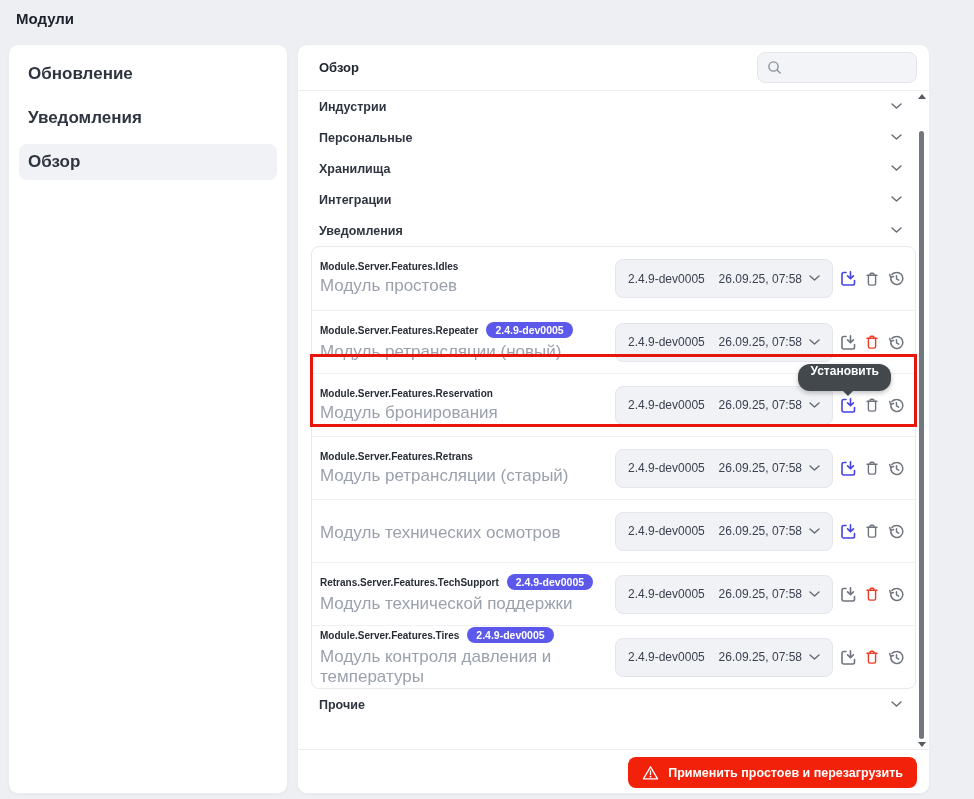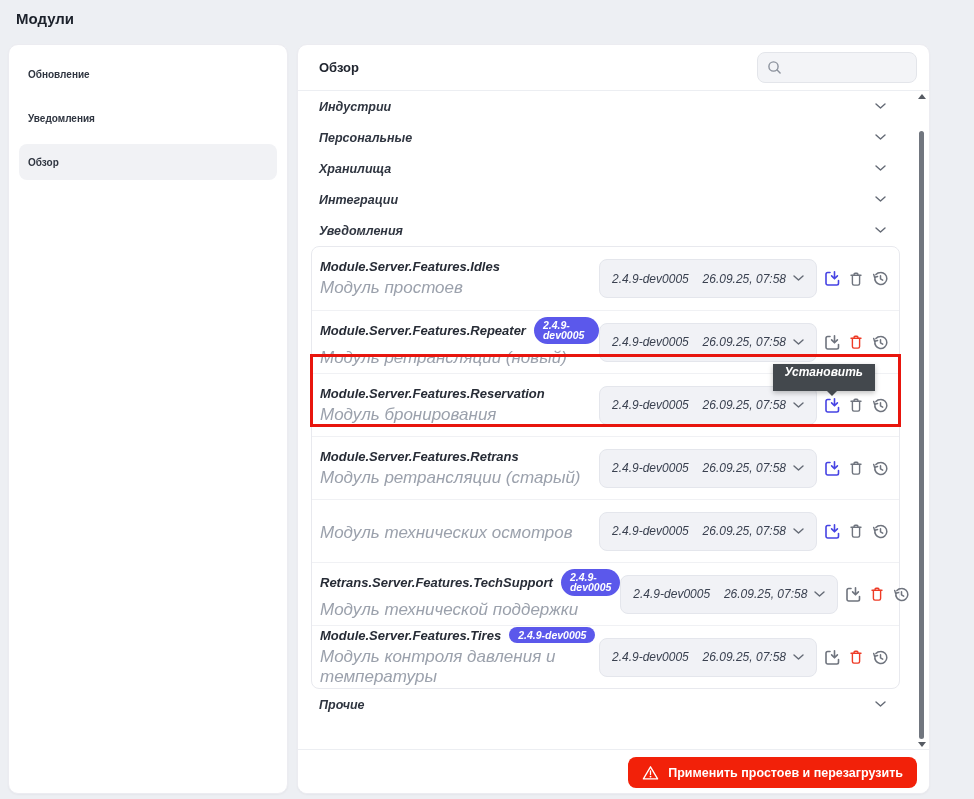--- a/index.html
+++ b/index.html
@@ -20,58 +20,58 @@
   }
   .card{
     position:absolute; top:44px; background:#fff; border-radius:10px;
     border:1px solid #ececf1; box-shadow:0 1px 2px rgba(16,24,40,.04);
   }
   
   .sidebar{ left:8px; width:280px; height:750px; padding:11px 10px; }
   .side-item{
     height:36px; margin-bottom:8px; border-radius:8px;
     display:flex; align-items:center; padding-left:9px;
-    font-size:10px; font-weight:600; color:#2f3540; cursor:pointer;
+    font-size:17px; font-weight:600; color:#2f3540; cursor:pointer;
   }
   .side-item.active{ background:#f1f2f5; }
   
   .main{ left:297px; width:633px; height:750px; overflow:hidden; }
   .main-header{
     height:46px; display:flex; align-items:center; justify-content:space-between;
     padding:0 12px 0 21px; border-bottom:1px solid #eceef2;
   }
   .main-title{ font-size:13px; font-weight:bold; color:#20252f; }
   .search-box{
     width:160px; height:31px; background:#f3f4f7; border:1px solid #e3e5ea;
     border-radius:8px; display:flex; align-items:center; padding:0 9px; gap:6px;
     color:#8b919c;
   }
   .search-box input{
     border:none; outline:none; background:transparent; width:100%;
     font-size:12px; color:#2f3540; font-family:inherit;
   }
-  .list{ position:absolute; left:0; right:16px; top:46px; height:660px;font-style:italic; }
+  .list{ position:absolute; left:0; right:0; top:46px; height:660px; }
   .cat-row{
     height:31px; display:flex; align-items:center; justify-content:space-between;
     padding:0 27px 0 21px; cursor:pointer;
   }
   .cat-label{ font-size:12.5px; font-weight:bold; color:#2f3540; }
   .chev{ color:#646a75; display:inline-flex; line-height:0; }
   .chev.up svg{ transform:rotate(180deg); }
   
   .features-card{
     margin:0 13px; border:1px solid #e8e9ee; border-radius:8px; background:#fff;
   }
   .module-row{
     position:relative; height:63px; display:flex; align-items:center;
     justify-content:space-between; padding:0 10px 0 8px;
   }
   .module-row + .module-row{ border-top:1px solid #f0f1f4; }
   .mod-title-line{ display:flex; align-items:center; gap:8px; }
-  .mod-name{ font-size:13px; font-weight:bold; color:#272c36; }
+  .mod-name{ font-size:10px; font-weight:bold; color:#272c36; }
   .mod-badge{
     background:var(--badge-bg); color:#fff; font-size:10.5px; font-weight:bold;
     padding:3px 9px; border-radius:999px; line-height:1;
   }
   .mod-desc{ margin-top:4px; font-size:17px; color:#9ba1ac; }
   .mod-controls{ display:flex; align-items:center; gap:6px; }
   .version-pill{
     width:218px; height:39px; background:#f1f2f6; border:1px solid #e4e6ec;
     border-radius:8px; display:flex; align-items:center; justify-content:space-between;
     padding:0 12px; cursor:pointer;
@@ -90,21 +90,21 @@
   .module-row.installed .icon-btn.install{ color:#6f747e; }
   .module-row.installed .icon-btn.trash{ color:var(--danger); }
   
   .row-highlight{
     position:absolute; left:-2px; right:-2px; top:-20px; height:73px;
     border:3px solid var(--annotation-red); pointer-events:none; z-index:6;
   }
   .row-tooltip{
     position:absolute; top:-10px; right:24px; height:27px; z-index:7;
     background:var(--tooltip-bg); color:#fff; font-size:12px; font-weight:bold;
-    border-radius:0; padding:12px 12px; display:flex; align-items:flex-end;
+    border-radius:12px; padding:0 12px; display:flex; align-items:flex-start;
     box-shadow:0 2px 5px rgba(0,0,0,.25);
   }
   .row-tooltip .caret{
     position:absolute; bottom:-5px; right:38px; width:0; height:0;
     border-left:5px solid transparent; border-right:5px solid transparent;
     border-top:5px solid var(--tooltip-bg);
   }
   
   .scrollbar{
     position:absolute; right:3px; top:46px; height:660px; width:8px; z-index:8;

